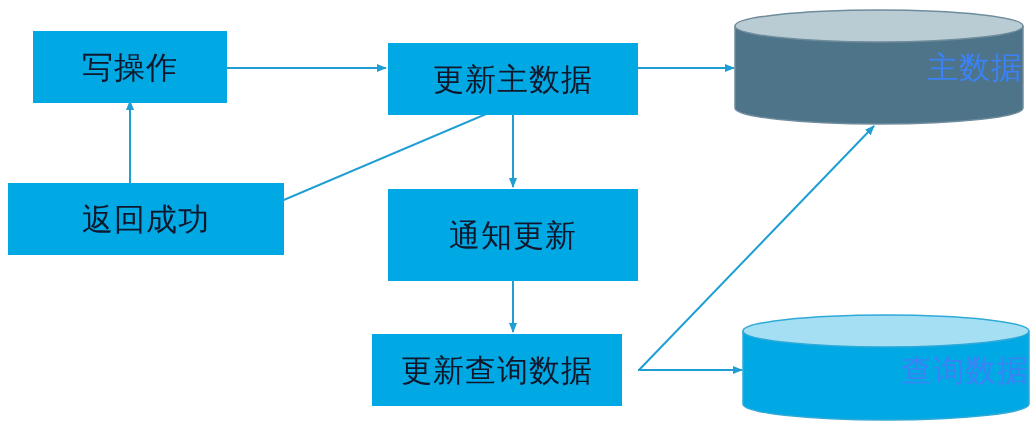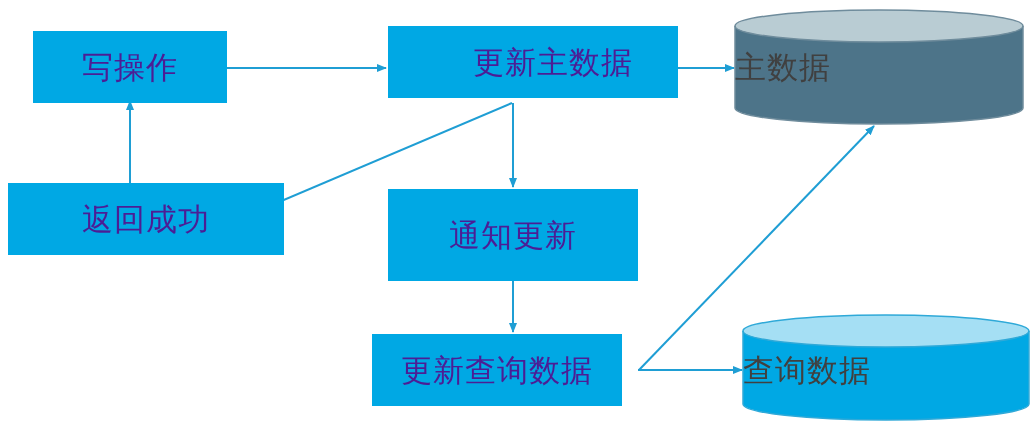--- a/index.html
+++ b/index.html
@@ -21,40 +21,40 @@
   .svg-layer {
     position: absolute;
     left: 0;
     top: 0;
     width: 1034px;
     height: 433px;
   }
   .node-box {
     position: absolute;
     background: #00a8e4;
-    color: #4c1d95;
+    color: #0f172a;
     display: flex;
     align-items: center;
     justify-content: center;
     font-family: "DejaVu Serif", "Liberation Serif", serif;
     font-size: 31px;
     line-height: 1;
     letter-spacing: 1px;
     white-space: nowrap;
     z-index: 3;
   }
   .cyl-label {
     position: absolute;
-    color: #404040;
+    color: #3b82f6;
     font-family: "DejaVu Serif", "Liberation Serif", serif;
     font-size: 31px;
     line-height: 1;
     letter-spacing: 1px;
     white-space: nowrap;
-    text-align: left;
+    text-align: right;
     z-index: 4;
     pointer-events: none;
   }
 </style>
 </head>
 <body>
 
 <div id="canvas">
 
   <svg class="svg-layer" viewBox="0 0 1034 433" xmlns="http://www.w3.org/2000/svg">
@@ -88,21 +88,21 @@
   </svg>
 
   <svg class="svg-layer" viewBox="0 0 1034 433" xmlns="http://www.w3.org/2000/svg" style="z-index:2;">
     <path d="M743,331 L743,404 A143,16 0 0 0 1029,404 L1029,331 Z" fill="#00a8e4"></path>
     <ellipse cx="886" cy="331" rx="143" ry="16" fill="#a5dff4" stroke="#2fa9d8" stroke-width="1.5"></ellipse>
     <path d="M743,331 L743,404 A143,16 0 0 0 1029,404 L1029,331" fill="none" stroke="#2fa9d8" stroke-width="1.5"></path>
   </svg>
 
   <div class="node-box" style="left:33px;  top:31px;  width:194px; height:72px;">写操作</div>
 
-  <div class="node-box" style="left:388px; top:26px;  width:250px; height:72px;padding-left:40px;">更新主数据</div>
+  <div class="node-box" style="left:388px; top:43px;  width:250px; height:72px;">更新主数据</div>
 
   <div class="node-box" style="left:8px;   top:183px; width:276px; height:72px;">返回成功</div>
 
   <div class="node-box" style="left:388px; top:189px; width:250px; height:92px;">通知更新</div>
 
   <div class="node-box" style="left:372px; top:334px; width:250px; height:72px;">更新查询数据</div>
 
   <div class="cyl-label" style="left:735px; top:52px; width:288px;">主数据</div>
 
   <div class="cyl-label" style="left:743px; top:355px; width:286px;">查询数据</div>

